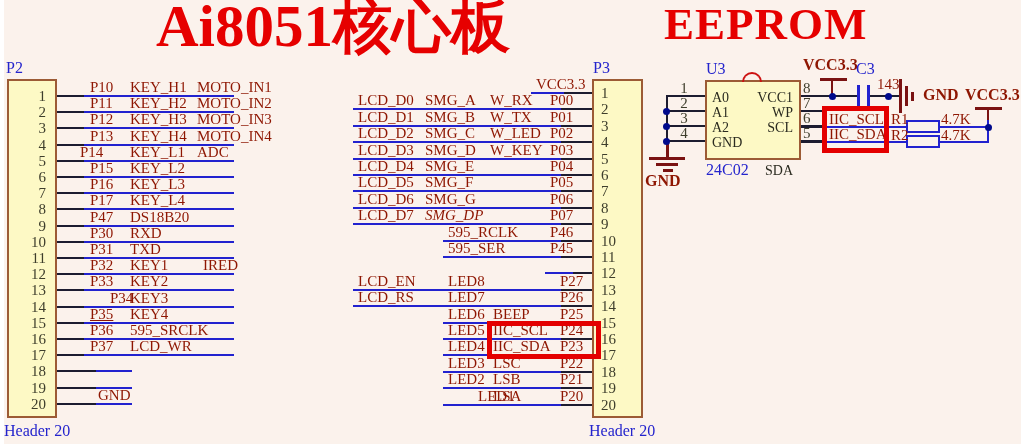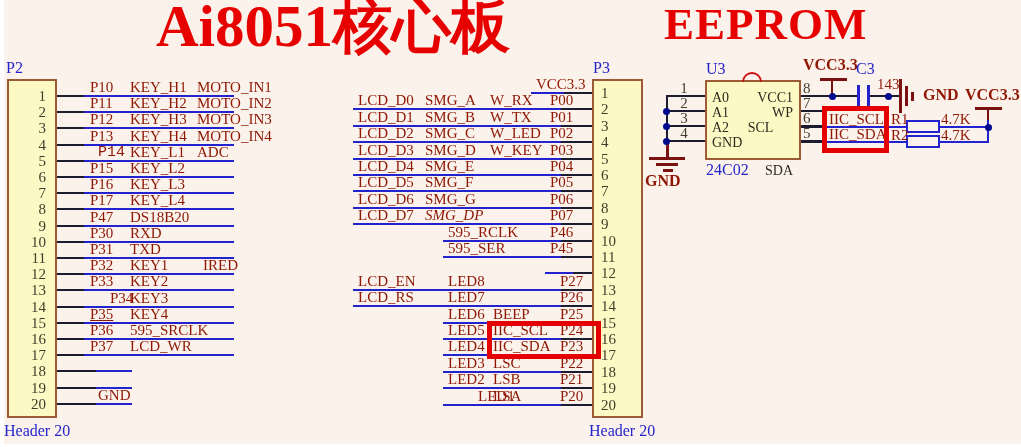--- a/index.html
+++ b/index.html
@@ -60,21 +60,21 @@
       <div class="net" style="left: 197px; top: 112.4px;">MOTO_IN3</div>
       <div class="wire wk" style="left: 57px; top: 143.6px; width: 30px;"></div>
       <div class="wire wb" style="left: 84px; top: 143.6px; width: 150px;"></div>
       <div class="pnum" style="left: 12px; top: 136.6px; width: 34px; text-align: right;">4</div>
       <div class="net" style="left: 90px; top: 128.6px;">P13</div>
       <div class="net" style="left: 130px; top: 128.6px;">KEY_H4</div>
       <div class="net" style="left: 197px; top: 128.6px;">MOTO_IN4</div>
       <div class="wire wk" style="left: 57px; top: 159.8px; width: 30px;"></div>
       <div class="wire wb" style="left: 84px; top: 159.8px; width: 150px;"></div>
       <div class="pnum" style="left: 12px; top: 152.8px; width: 34px; text-align: right;">5</div>
-      <div class="net" style="left: 98px; top: 144.8px; font-family: Liberation Mono, monospace;">P14</div>
+      <div class="net" style="left: 80px; top: 144.8px;">P14</div>
       <div class="net" style="left: 130px; top: 144.8px;">KEY_L1</div>
       <div class="net" style="left: 197px; top: 144.8px;">ADC</div>
       <div class="wire wk" style="left: 57px; top: 176px; width: 30px;"></div>
       <div class="wire wb" style="left: 84px; top: 176px; width: 150px;"></div>
       <div class="pnum" style="left: 12px; top: 169px; width: 34px; text-align: right;">6</div>
       <div class="net" style="left: 90px; top: 161px;">P15</div>
       <div class="net" style="left: 130px; top: 161px;">KEY_L2</div>
       <div class="wire wk" style="left: 57px; top: 192.2px; width: 30px;"></div>
       <div class="wire wb" style="left: 84px; top: 192.2px; width: 150px;"></div>
       <div class="pnum" style="left: 12px; top: 185.2px; width: 34px; text-align: right;">7</div>
@@ -286,21 +286,21 @@
       <div class="pnum" style="left: 676px; top: 125px; width: 16px; text-align: center;">4</div>
       <div class="chiplbl" style="left: 712px; top: 135px;">GND</div>
       <div class="wire wk" style="left: 800px; top: 95px; width: 24px;"></div>
       <div class="pnum" style="left: 803px; top: 80px; width: 16px;">8</div>
       <div class="chiplbl" style="left: 728px; top: 90px; width: 65px; text-align: right;">VCC1</div>
       <div class="wire wk" style="left: 800px; top: 110px; width: 24px;"></div>
       <div class="pnum" style="left: 803px; top: 95px; width: 16px;">7</div>
       <div class="chiplbl" style="left: 728px; top: 105px; width: 65px; text-align: right;">WP</div>
       <div class="wire wk" style="left: 800px; top: 125px; width: 24px;"></div>
       <div class="pnum" style="left: 803px; top: 110px; width: 16px;">6</div>
-      <div class="chiplbl" style="left: 728px; top: 120px; width: 65px; text-align: center;">SCL</div>
+      <div class="chiplbl" style="left: 728px; top: 120px; width: 65px; text-align: right;">SCL</div>
       <div class="wire wk" style="left: 800px; top: 140px; width: 24px;"></div>
       <div class="pnum" style="left: 803px; top: 125px; width: 16px;">5</div>
       <div class="chiplbl" style="left: 728px; top: 135px; width: 65px; text-align: right; margin-top: 28px;">SDA</div>
     </div>
 
   <div class="vline wk" style="left:666px;top:95px;height:48px;"></div>
   <div class="vbar" style="left:666px;top:141px;height:17px;"></div>
   <div class="dot" style="left:663px;top:107.5px;"></div>
   <div class="dot" style="left:663px;top:122.5px;"></div>
   <div class="dot" style="left:663px;top:137.5px;"></div>

